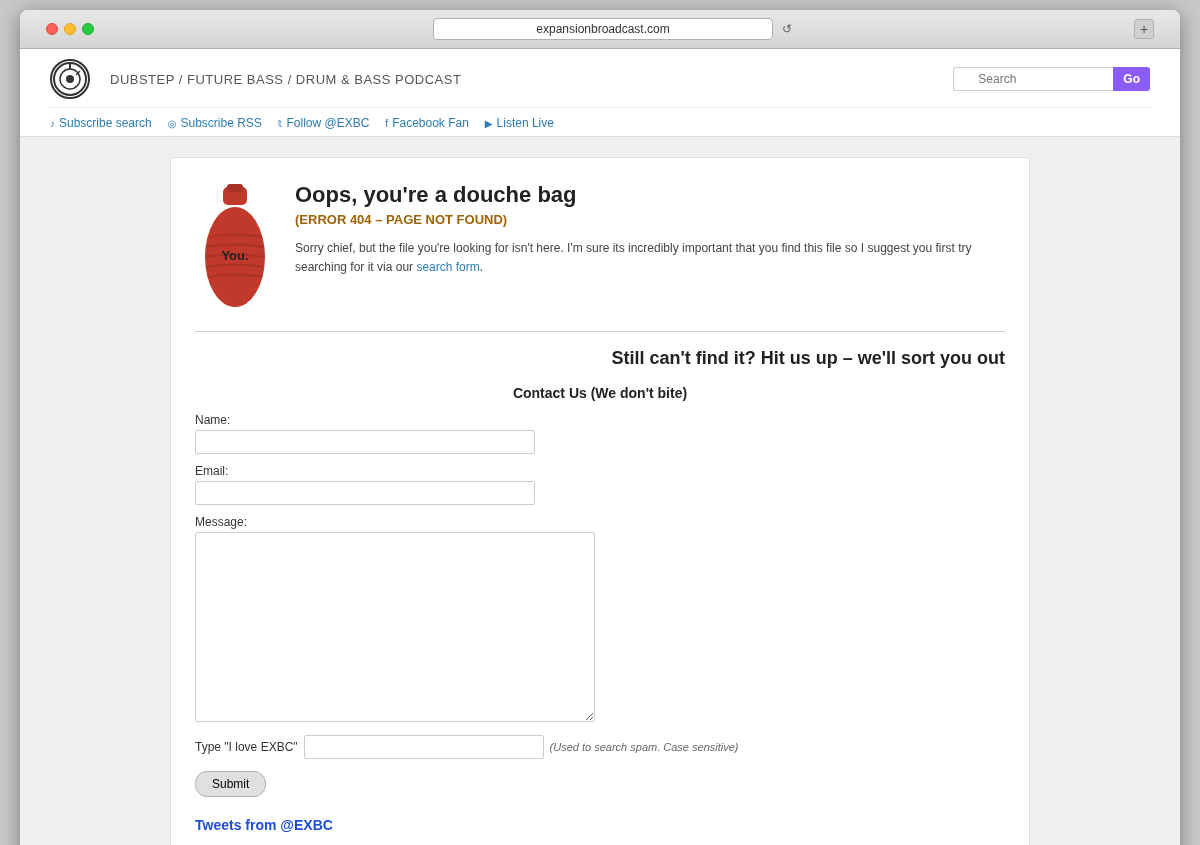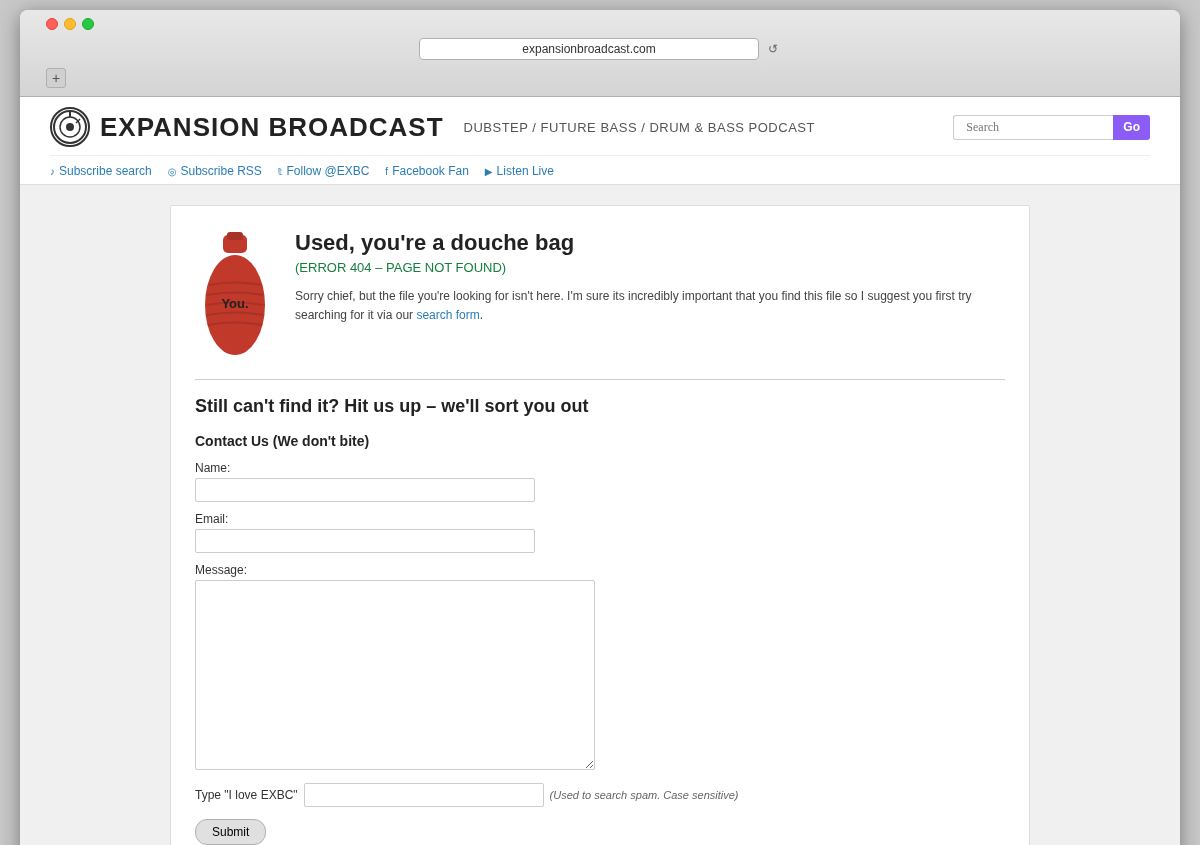--- a/index.html
+++ b/index.html
@@ -18,22 +18,22 @@
       background: #ececec;
       border-radius: 8px;
       box-shadow: 0 4px 20px rgba(0,0,0,0.4);
       overflow: hidden;
     }
     .browser-chrome {
       background: linear-gradient(to bottom, #e8e8e8, #d4d4d4);
       padding: 8px 26px;
       border-bottom: 1px solid #b0b0b0;
       display: flex;
+      align-items: center;
       gap: 8px;
-      flex-direction: column;
     }
     .traffic-lights {
       display: flex;
       gap: 6px;
     }
     .tl {
       width: 12px; height: 12px; border-radius: 50%;
     }
     .tl-red { background: #ff5f57; border: 1px solid #e0443e; }
     .tl-yellow { background: #ffbd2e; border: 1px solid #dea123; }
@@ -109,25 +109,24 @@
       letter-spacing: 0.5px;
     }
     .search-area {
       display: flex;
       gap: 0;
     }
     .search-input {
       border: 1px solid #ccc;
       border-right: none;
       border-radius: 3px 0 0 3px;
-      padding: 4px 12px;
+      padding: 4px 24px;
       font-size: 12px;
       width: 160px;
       color: #999;
-      font-family: Liberation Serif, serif;
     }
     .search-btn {
       background: #8b5cf6;
       color: white;
       border: none;
       border-radius: 0 3px 3px 0;
       padding: 4px 10px;
       font-size: 12px;
       font-weight: bold;
       cursor: pointer;
@@ -175,23 +174,23 @@
     .error-text-area {
       flex: 1;
     }
     .error-title {
       font-size: 22px;
       font-weight: bold;
       color: #222;
       margin-bottom: 4px;
     }
     .error-code {
-      color: #15803d;
+      color: #a16207;
       font-size: 13px;
-      font-weight: normal;
+      font-weight: bold;
       margin-bottom: 12px;
     }
     .error-desc {
       font-size: 12px;
       color: #444;
       line-height: 1.6;
       margin-bottom: 8px;
     }
     .error-desc a { color: #2a7db5; }
     .error-desc2 {
@@ -203,26 +202,28 @@
     .section-divider {
       border: none;
       border-top: 1px solid #ccc;
       margin: 16px 0;
     }
     .section-title {
       font-size: 18px;
       font-weight: bold;
       color: #222;
       margin-bottom: 16px;
+      text-align: right;
     }
     .contact-title {
       font-size: 14px;
       font-weight: bold;
       color: #222;
       margin-bottom: 12px;
+      text-align: center;
     }
     .form-group {
       margin-bottom: 10px;
     }
     .form-label {
       display: block;
       font-size: 12px;
       color: #333;
       margin-bottom: 3px;
     }
@@ -308,21 +309,20 @@
         <div class="logo-area">
           <div class="logo-icon">
             <svg width="36" height="36" viewBox="0 0 36 36">
               <circle cx="18" cy="18" r="16" fill="none" stroke="#333" stroke-width="2"></circle>
               <circle cx="18" cy="18" r="10" fill="none" stroke="#333" stroke-width="1.5"></circle>
               <circle cx="18" cy="18" r="4" fill="#333"></circle>
               <line x1="18" y1="2" x2="18" y2="8" stroke="#333" stroke-width="2"></line>
               <line x1="28" y1="10" x2="24" y2="14" stroke="#333" stroke-width="1.5"></line>
             </svg>
           </div>
-          <span class="logo-text">EXPANSION BROADCAST</span>
           <span class="tagline">DUBSTEP / FUTURE BASS / DRUM &amp; BASS PODCAST</span>
         </div>
         <div class="search-area">
           <input class="search-input" type="text" placeholder="Search" style="">
           <button class="search-btn">Go</button>
         </div>
       </div>
       <nav class="nav-bar">
         <div class="nav-item">
           <span class="nav-icon">♪</span>
@@ -363,21 +363,21 @@
               <path d="M14,55 Q40,50 66,55" stroke="#a93226" stroke-width="2" fill="none"></path>
               <path d="M12,65 Q40,60 68,65" stroke="#a93226" stroke-width="2" fill="none"></path>
               <path d="M12,75 Q40,70 68,75" stroke="#a93226" stroke-width="2" fill="none"></path>
               <path d="M12,85 Q40,80 68,85" stroke="#a93226" stroke-width="2" fill="none"></path>
               <path d="M13,95 Q40,90 67,95" stroke="#a93226" stroke-width="2" fill="none"></path>
 
               <text x="40" y="78" text-anchor="middle" font-size="13" font-weight="bold" fill="#222" font-family="Arial">You.</text>
             </svg>
           </div>
           <div class="error-text-area">
-            <div class="error-title">Used, you're a douche bag</div>
+            <div class="error-title">Oops, you're a douche bag</div>
             <div class="error-code">(ERROR 404 – PAGE NOT FOUND)</div>
             <p class="error-desc">
               Sorry chief, but the file you're looking for isn't here. I'm sure its incredibly important that you find this file so I suggest you first try searching for it via our <a>search form</a>.
             </p>
           </div>
         </div>
 
         <hr class="section-divider">
 
         <div class="section-title">Still can't find it? Hit us up – we'll sort you out</div>

